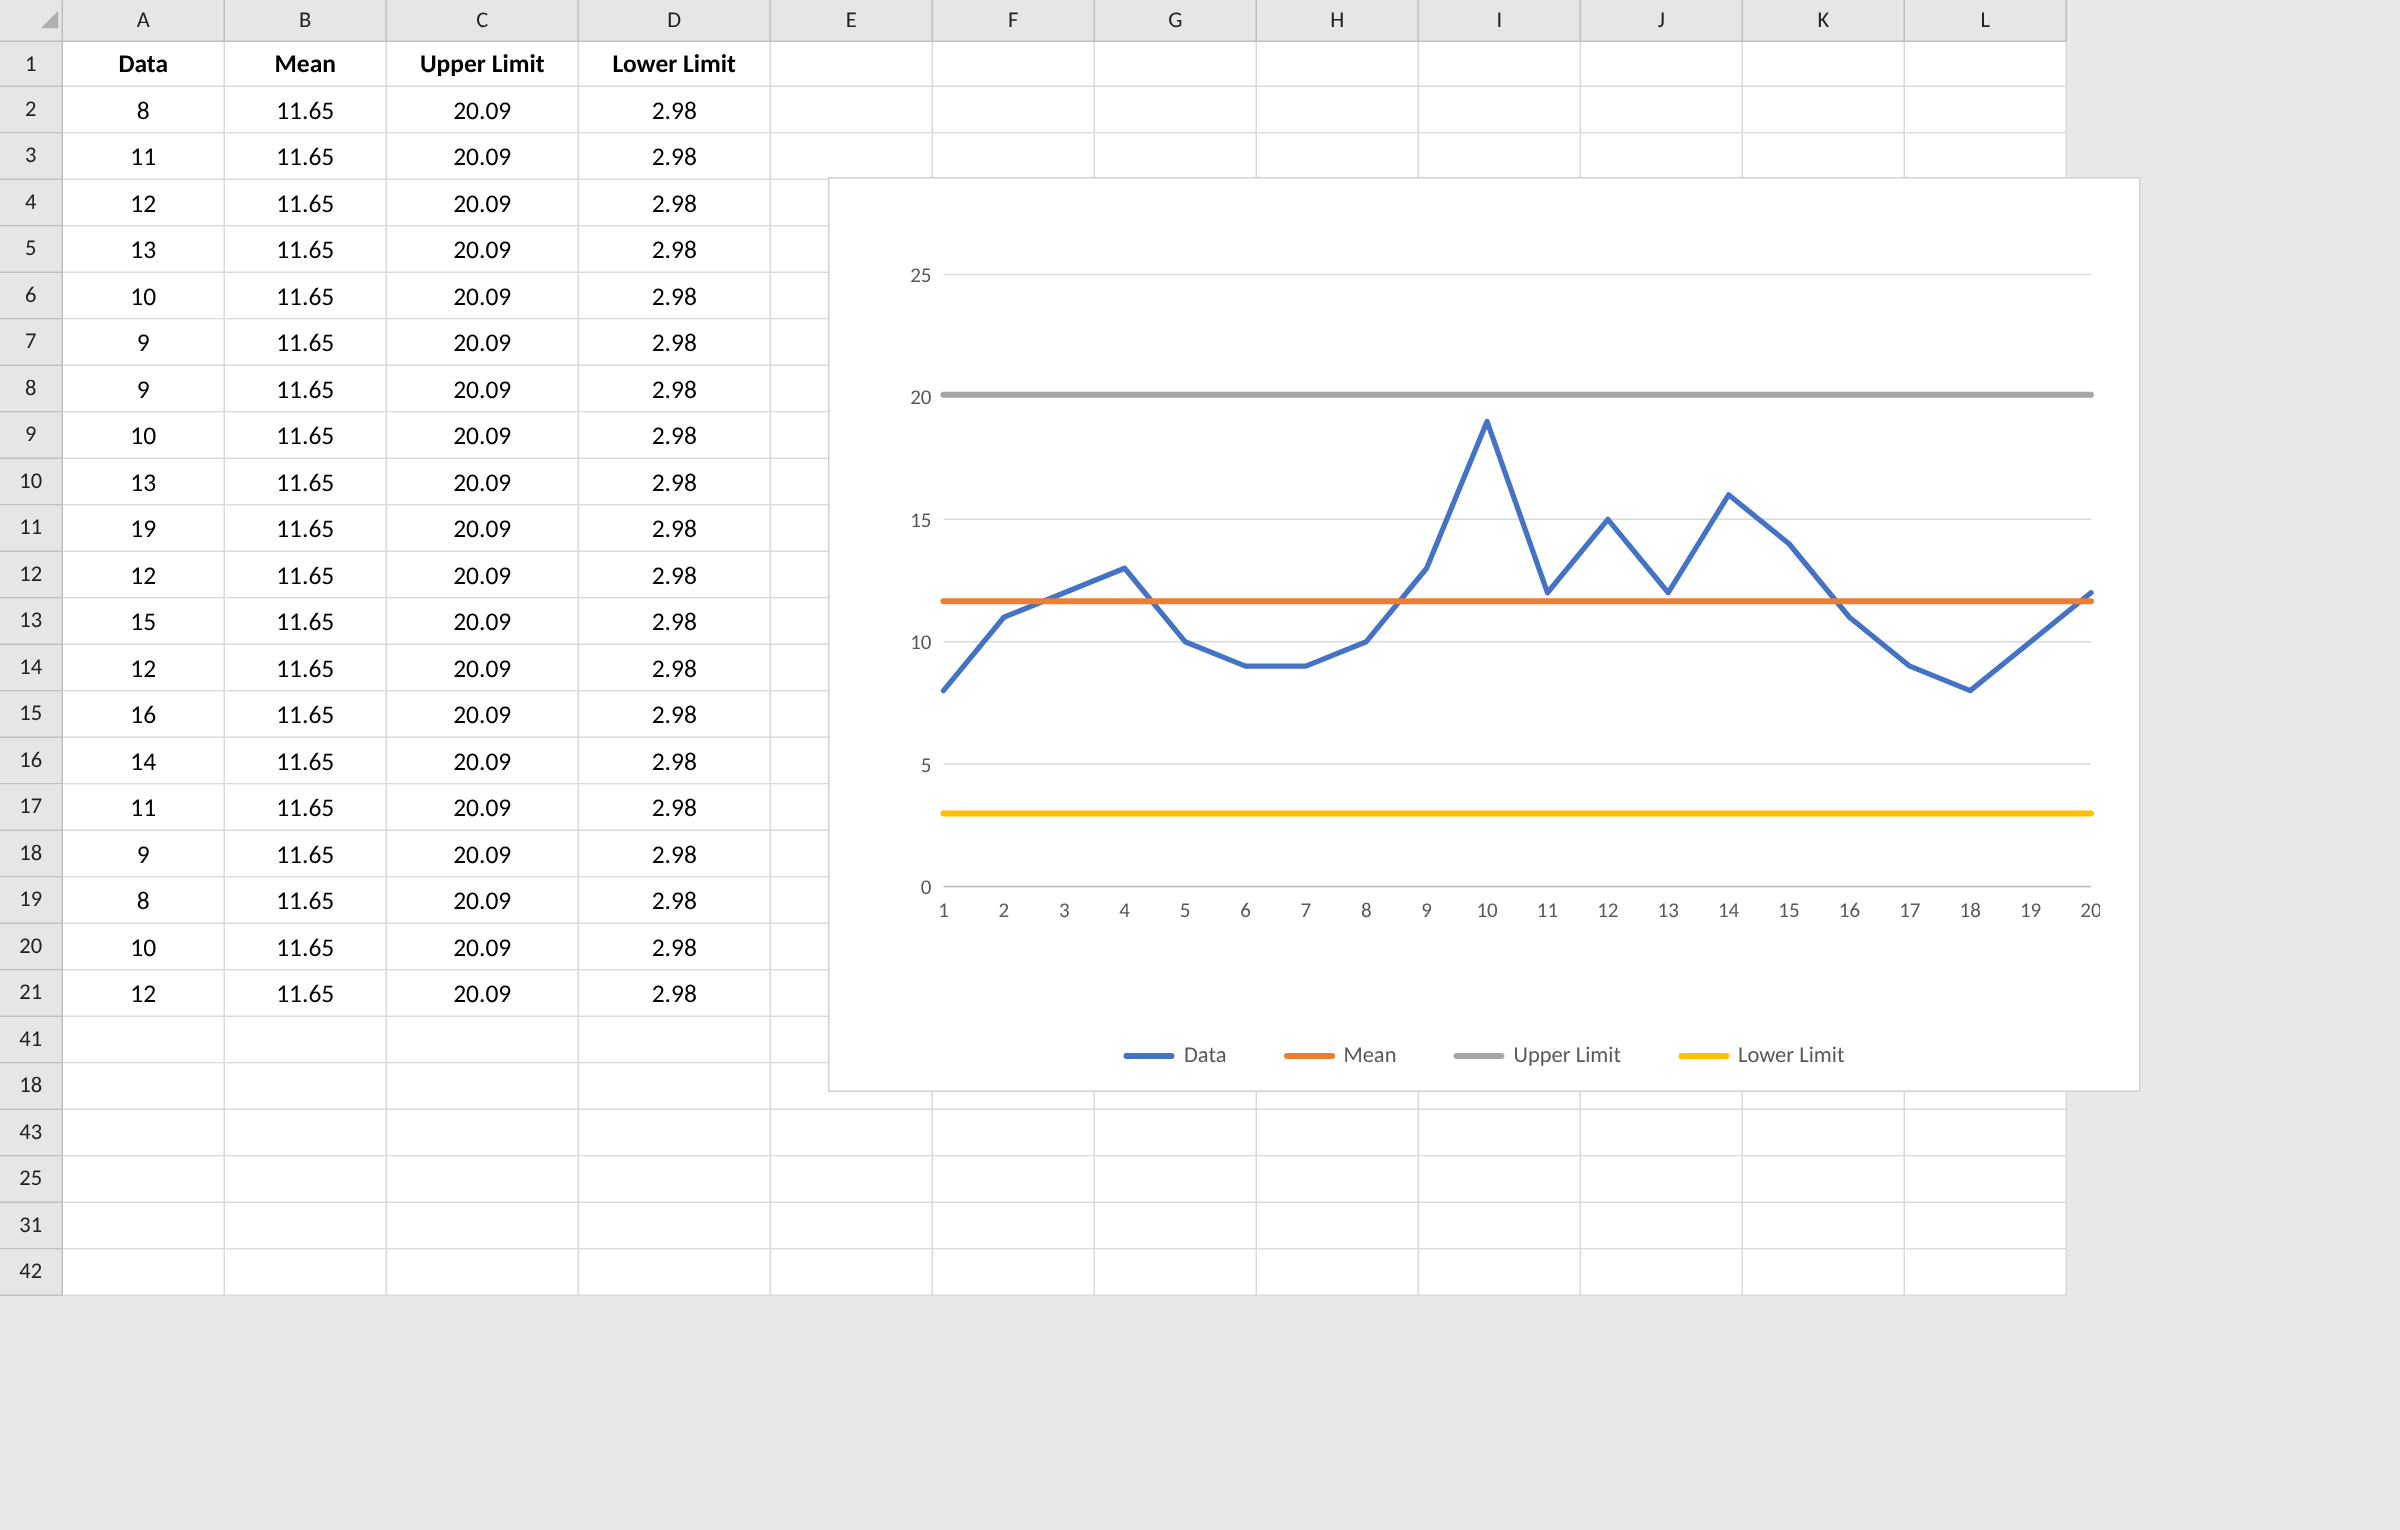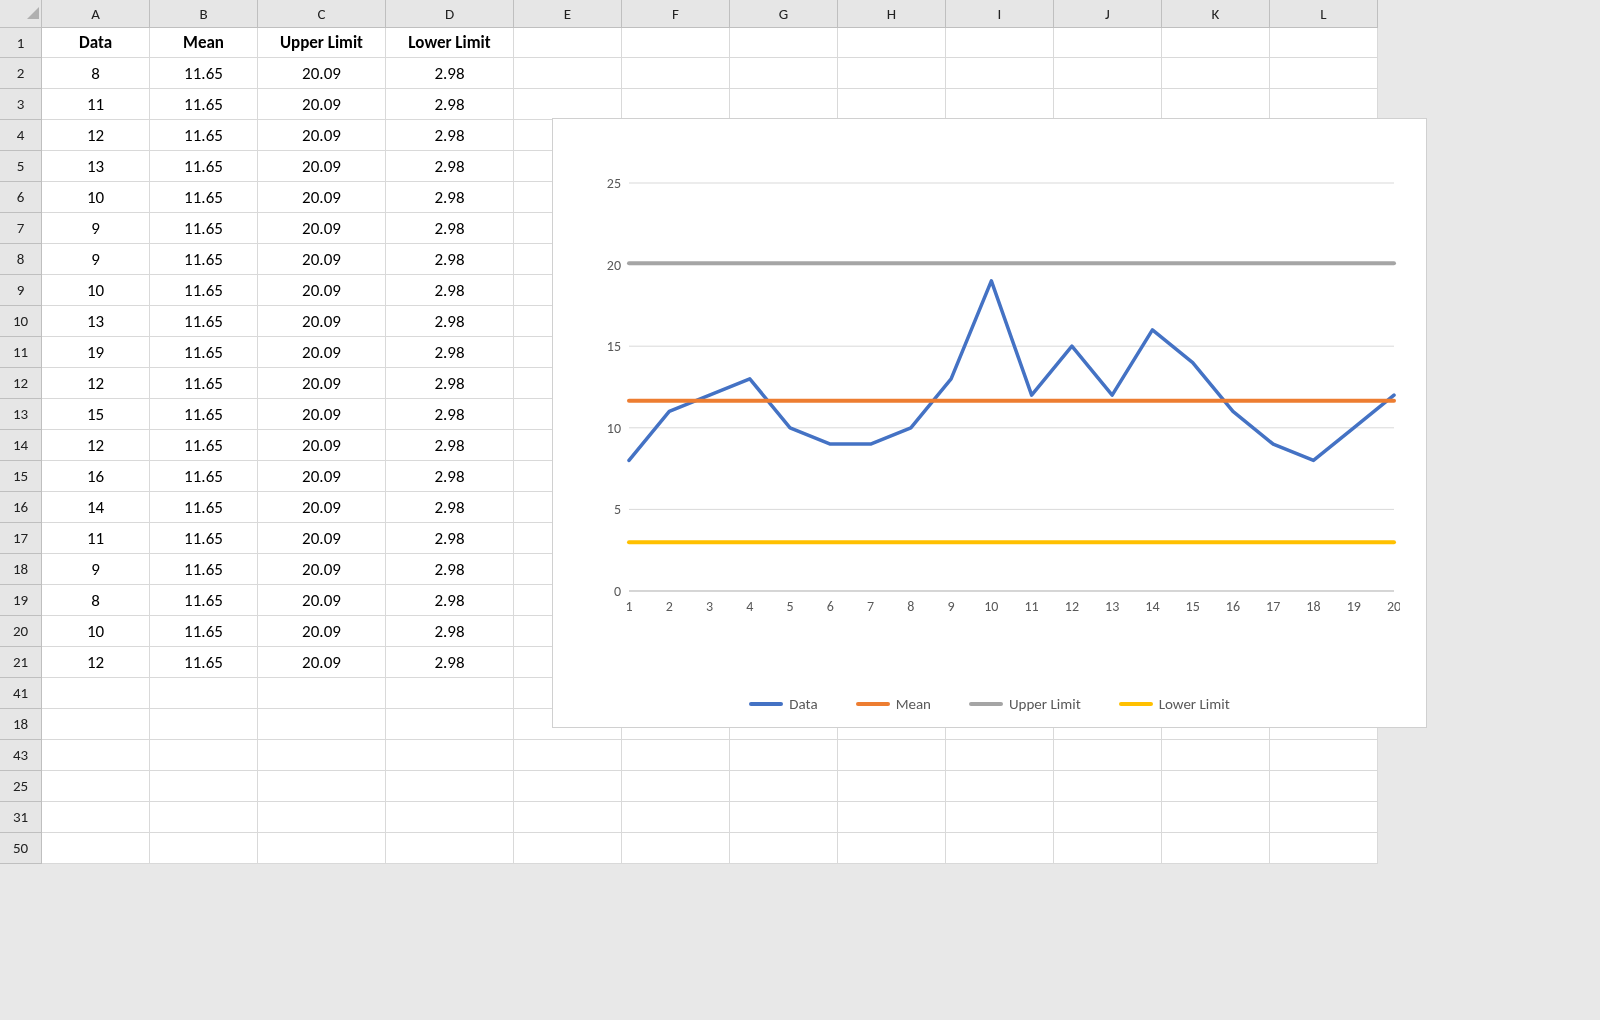--- a/index.html
+++ b/index.html
@@ -148,21 +148,21 @@
       <div class="row-header" style="height: 31px;">17</div>
       <div class="row-header" style="height: 31px;">18</div>
       <div class="row-header" style="height: 31px;">19</div>
       <div class="row-header" style="height: 31px;">20</div>
       <div class="row-header" style="height: 31px;">21</div>
       <div class="row-header" style="height: 31px;">41</div>
       <div class="row-header" style="height: 31px;">18</div>
       <div class="row-header" style="height: 31px;">43</div>
       <div class="row-header" style="height: 31px;">25</div>
       <div class="row-header" style="height: 31px;">31</div>
-      <div class="row-header" style="height: 31px;">50</div>
+      <div class="row-header" style="height: 31px;">42</div>
     </div>
   <div class="cells" id="cells">
       <div class="row">
         <div class="cell header" style="width: 108px; height: 30px;">Data</div>
         <div class="cell header" style="width: 108px; height: 30px;">Mean</div>
         <div class="cell header" style="width: 128px; height: 30px;">Upper Limit</div>
         <div class="cell header" style="width: 128px; height: 30px;">Lower Limit</div>
         <div class="cell" style="width: 108px; height: 30px;"></div>
         <div class="cell" style="width: 108px; height: 30px;"></div>
         <div class="cell" style="width: 108px; height: 30px;"></div>

